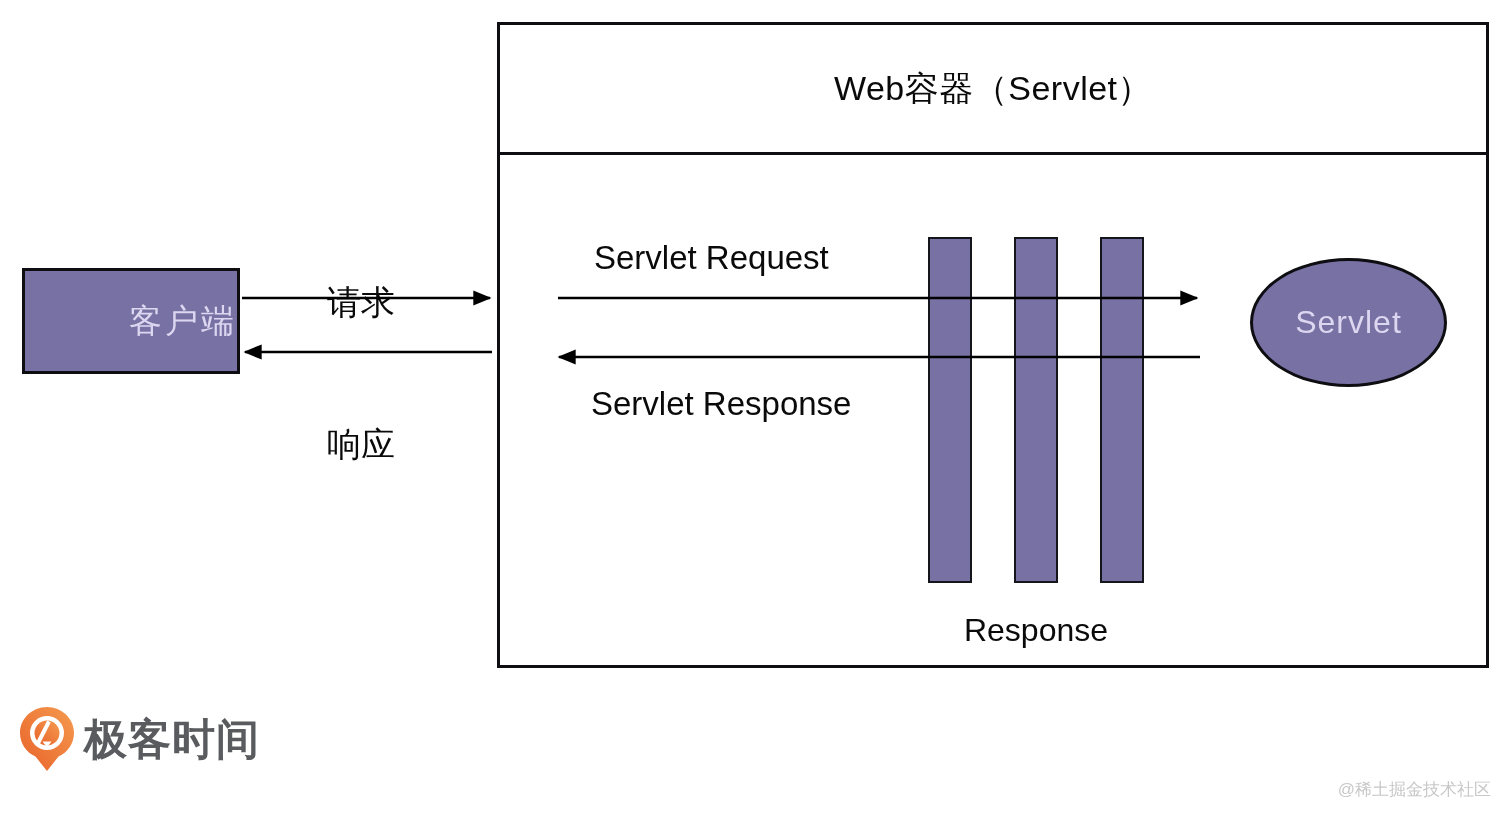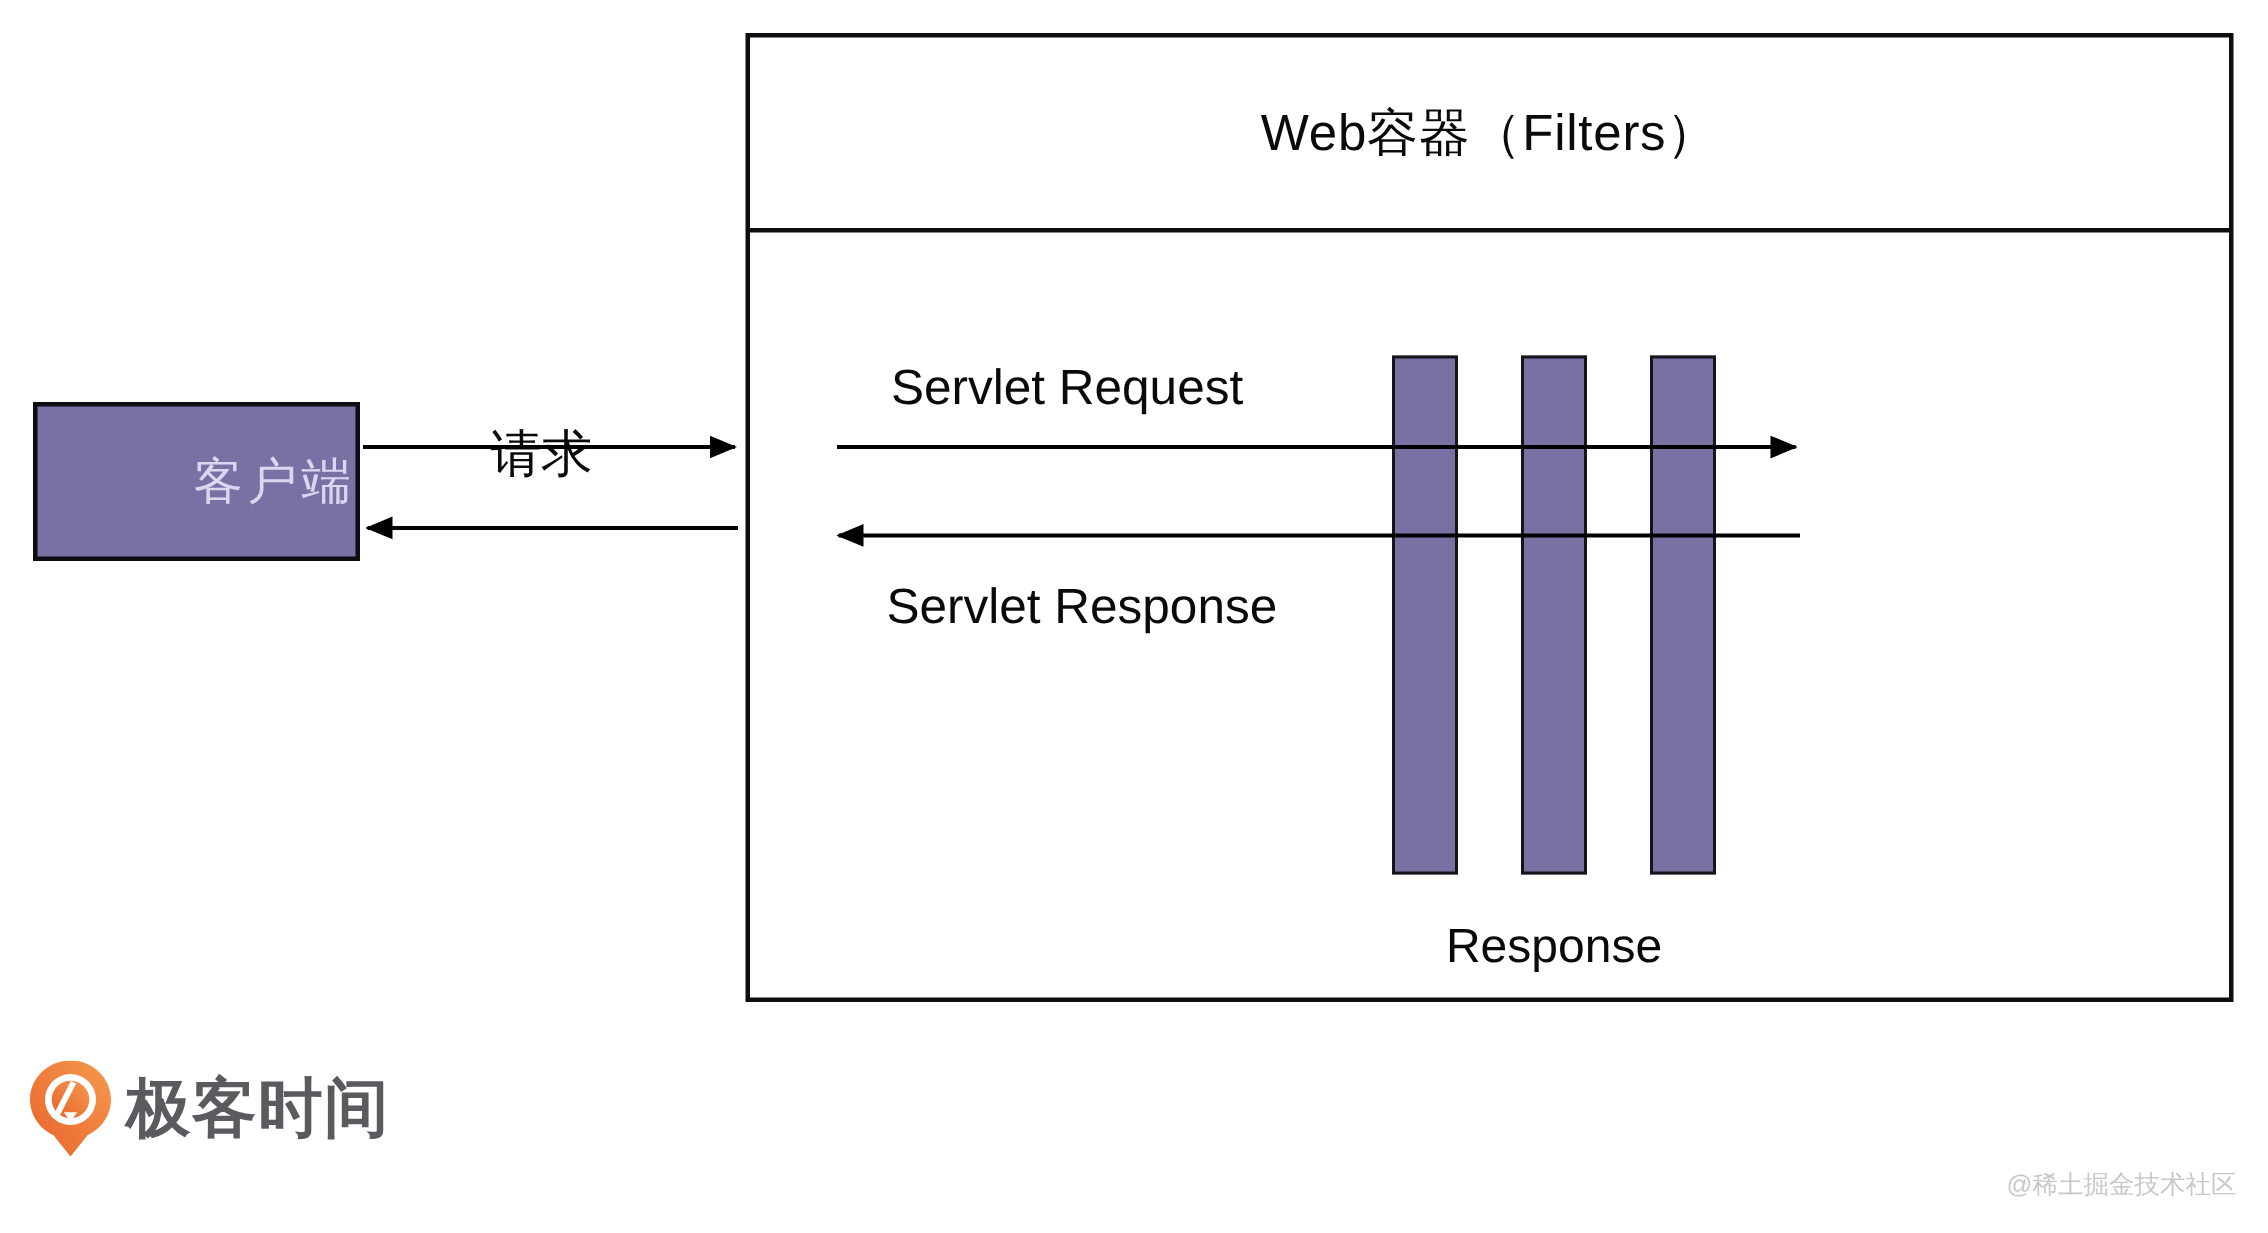--- a/index.html
+++ b/index.html
@@ -74,39 +74,43 @@
   .logo-text{margin-left:10px;font-size:43px;line-height:54px;color:var(--logo-text-color);font-weight:bold;letter-spacing:1px;}
   .watermark{position:absolute;right:21px;top:778px;font-size:17px;color:var(--watermark-color);}
 </style>
 </head>
 <body>
 
 <div class="canvas">
 
   <div class="web-container">
     <div class="web-container-header">
-      <span class="web-container-title">Web容器（Filters）</span>
+      <span class="web-container-title">Web容器（Servlet）</span>
     </div>
 
   </div>
 
   <div class="inner-label servlet-response-label">Servlet Response</div>
   <div class="inner-label servlet-request-label">Servlet Request</div>
 
   <div class="filter-bar b1"></div>
   <div class="filter-bar b2"></div>
   <div class="filter-bar b3"></div>
   <div class="filters-label">Response</div>
 
+  <div class="servlet-ellipse">
+    <span class="shape-label">Servlet</span>
+  </div>
 
   <div class="client-box">
     <span class="shape-label">客户端</span>
   </div>
 
   <div class="flow-label request">请求</div>
+  <div class="flow-label response">响应</div>
 
   <svg class="arrows-layer" viewBox="0 0 1512 822" xmlns="http://www.w3.org/2000/svg">
     <defs>
       <marker id="arrowhead" viewBox="0 0 12 10" refX="11" refY="5" markerWidth="7" markerHeight="6" orient="auto-start-reverse">
         <path d="M0,0 L12,5 L0,10 Z" fill="#000"></path>
       </marker>
     </defs>
     <line x1="242" y1="298" x2="490" y2="298" stroke="#000" stroke-width="2.6" marker-end="url(#arrowhead)"></line>
     <line x1="492" y1="352" x2="245" y2="352" stroke="#000" stroke-width="2.6" marker-end="url(#arrowhead)"></line>
     <line x1="558" y1="298" x2="1197" y2="298" stroke="#000" stroke-width="2.6" marker-end="url(#arrowhead)"></line>

